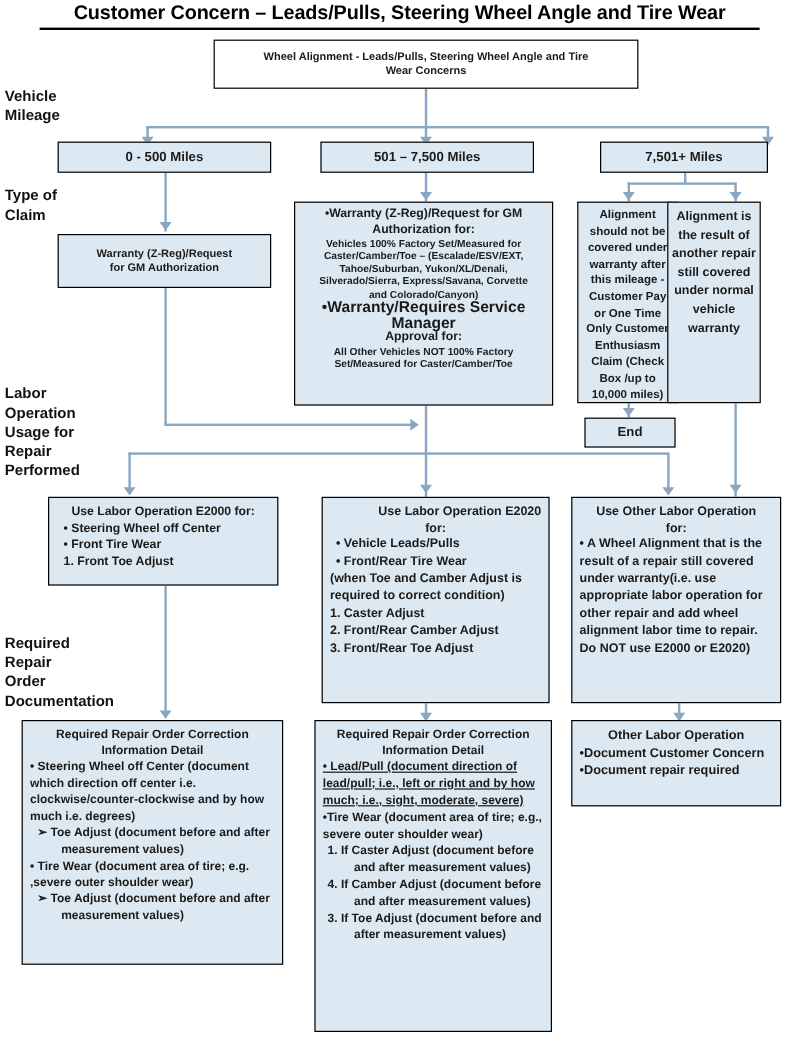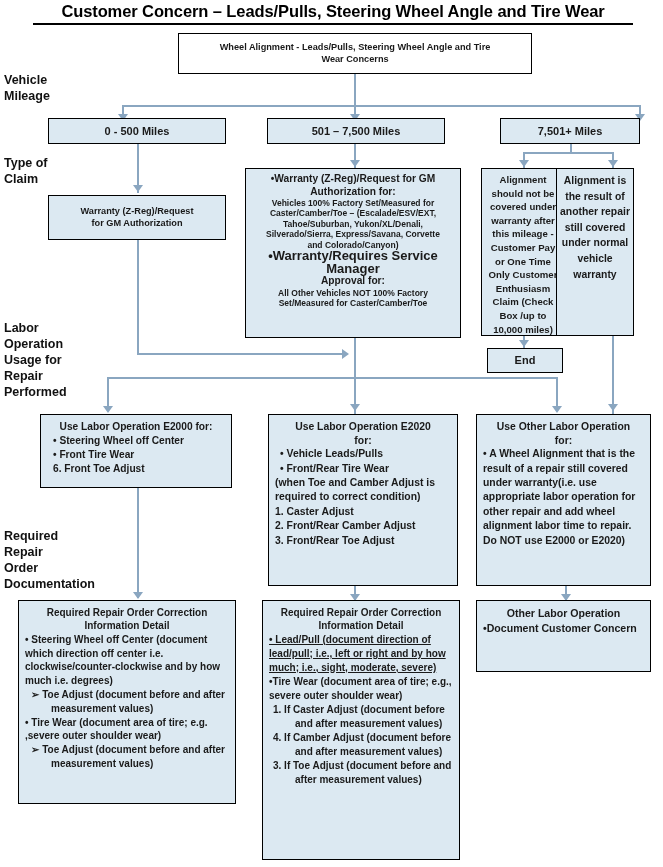--- a/index.html
+++ b/index.html
@@ -195,25 +195,25 @@
   <div class="box" style="left:487px;top:348px;width:76px;height:25px;">
     <div class="vcenter">
         <div class="c big">End</div>
       </div>
   </div>
 
   <div class="box" style="left:40px;top:414px;width:192px;height:74px;padding:5px 6px;">
     <div class="c" style="font-size:10.2px;line-height:14px;">Use Labor Operation E2000 for:</div>
     <div class="l" style="font-size:10.2px;line-height:14px;padding-left:6px;">• Steering Wheel off Center</div>
     <div class="l" style="font-size:10.2px;line-height:14px;padding-left:6px;">• Front Tire Wear</div>
-    <div class="l" style="font-size:10.2px;line-height:14px;padding-left:6px;">6.    Front Toe Adjust</div>
+    <div class="l" style="font-size:10.2px;line-height:14px;padding-left:6px;">1.    Front Toe Adjust</div>
   </div>
 
   <div class="box" style="left:268px;top:414px;width:190px;height:172px;padding:5px 6px;">
-    <div class="c" style="font-size:10.4px;line-height:13.6px;">Use Labor Operation E2020</div>
+    <div class="c" style="font-size:10.4px;line-height:13.6px;text-align:right;">Use Labor Operation E2020</div>
     <div class="c" style="font-size:10.4px;line-height:13.6px;">for:</div>
     <div class="l" style="font-size:10.4px;line-height:14.4px;padding-left:5px;">• Vehicle Leads/Pulls</div>
     <div class="l" style="font-size:10.4px;line-height:14.4px;padding-left:5px;">• Front/Rear Tire Wear</div>
     <div class="l" style="font-size:10.4px;line-height:14.4px;">(when Toe and Camber Adjust is required to correct condition)</div>
     <div class="l indent2" style="font-size:10.4px;line-height:14.4px;">1.    Caster Adjust</div>
     <div class="l indent2" style="font-size:10.4px;line-height:14.4px;">2.    Front/Rear Camber Adjust</div>
     <div class="l indent2" style="font-size:10.4px;line-height:14.4px;">3.    Front/Rear Toe Adjust</div>
   </div>
 
   <div class="box" style="left:476px;top:414px;width:175px;height:172px;padding:5px 6px;">
@@ -237,15 +237,16 @@
     <div class="l" style="font-size:10px;line-height:14px;text-decoration:underline;">• Lead/Pull (document direction of lead/pull; i.e., left or right and by how much; i.e., sight, moderate, severe)</div>
     <div class="l" style="font-size:10px;line-height:14px;">•Tire Wear (document area of tire; e.g., severe outer shoulder wear)</div>
     <div class="l hang" style="font-size:10px;line-height:14px;text-indent:-22px;">1.    If Caster Adjust (document before and after measurement values)</div>
     <div class="l hang" style="font-size:10px;line-height:14px;text-indent:-22px;">4.    If Camber Adjust (document before and after measurement values)</div>
     <div class="l hang" style="font-size:10px;line-height:14px;text-indent:-22px;">3.    If Toe Adjust (document before and after measurement values)</div>
   </div>
 
   <div class="box" style="left:476px;top:600px;width:175px;height:72px;padding:5px 6px;">
     <div class="c" style="font-size:10.6px;line-height:14.6px;">Other Labor Operation</div>
     <div class="l" style="font-size:10.6px;line-height:14.6px;">•Document Customer Concern</div>
+    <div class="l" style="font-size:10.6px;line-height:14.6px;">•Document repair required</div>
   </div>
 
 </div>
 
 </body></html>

